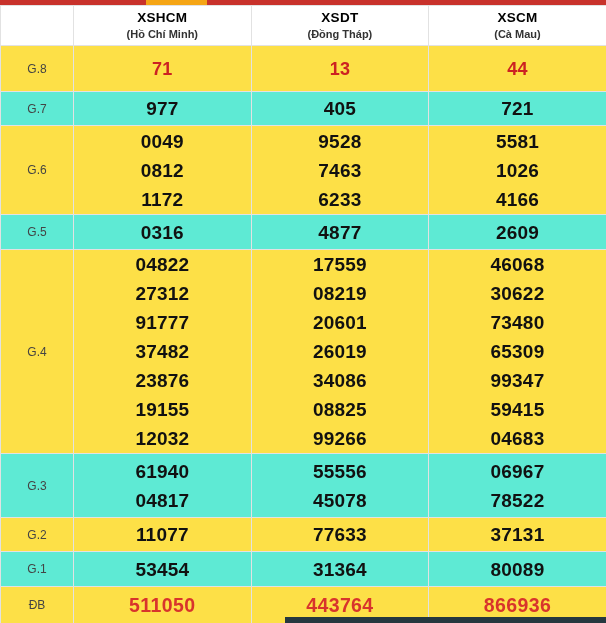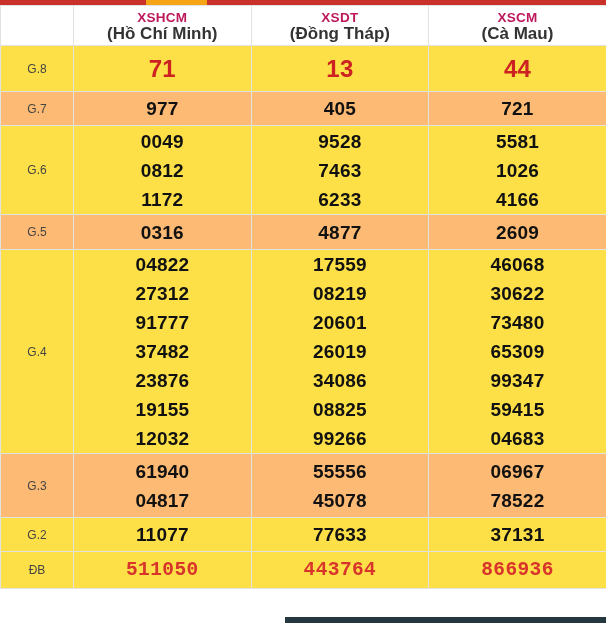--- a/index.html
+++ b/index.html
@@ -62,36 +62,36 @@
   table.results col.c-label { width: 73px; }
   table.results col.c-col   { width: 177.6px; }
 
   table.results td, table.results th {
     border: 1px solid #e2e2e2;
     padding: 0;
     text-align: center;
     vertical-align: middle;
   }
   table.results tr.shaded td { background: #fde047; }
-  table.results tr.plain  td { background: #fdba74; }
+  table.results tr.plain  td { background: #5eead4; }
 
   
   .hdr-cell { height: 39px; padding: 3px 0 5px; }
   .hdr-code {
     display: block;
-    color: #be185d;
+    color: #000000;
     font-weight: bold;
     font-size: 13.5px;
     letter-spacing: 0.3px;
     line-height: 17px;
   }
   .hdr-prov {
     display: block;
     color: #333333;
-    font-size: 17px;
+    font-size: 11px;
     line-height: 16px;
   }
 
   
   .lbl {
     color: #444444;
     font-size: 12px;
     font-weight: normal;
   }
 
@@ -100,29 +100,28 @@
     color: #111111;
     font-weight: bold;
     font-size: 19px;
     line-height: 29px;
     letter-spacing: 0.2px;
   }
   .num .n { display: block; }
 
   .num.big {
     color: #cc2222;
-    font-size: 24px;
+    font-size: 18px;
     line-height: 34px;
   }
   .num.special {
     color: #d8342c;
     font-size: 19.5px;
     line-height: 30px;
     letter-spacing: 0.4px;
-    font-family: Liberation Mono, monospace;
   }
 
   .r-h8 { height: 45px; }
   .r-h7 { height: 33px; }
   .r-h6 { height: 88px; }
   .r-h5 { height: 34px; }
   .r-h4 { height: 188px; }
   .r-h3 { height: 63px; }
   .r-h2 { height: 33px; }
   .r-h1 { height: 34px; }
@@ -266,20 +265,32 @@
           <td class="num r-h2">
             <span class="n">11077</span>
           </td>
           <td class="num r-h2">
             <span class="n">77633</span>
           </td>
           <td class="num r-h2">
             <span class="n">37131</span>
           </td>
         </tr>
+        <tr class="plain">
+          <td class="lbl r-h1">G.1</td>
+          <td class="num r-h1">
+            <span class="n">53454</span>
+          </td>
+          <td class="num r-h1">
+            <span class="n">31364</span>
+          </td>
+          <td class="num r-h1">
+            <span class="n">80089</span>
+          </td>
+        </tr>
         <tr class="shaded">
           <td class="lbl r-db">ĐB</td>
           <td class="num r-db special">
             <span class="n">511050</span>
           </td>
           <td class="num r-db special">
             <span class="n">443764</span>
           </td>
           <td class="num r-db special">
             <span class="n">866936</span>

